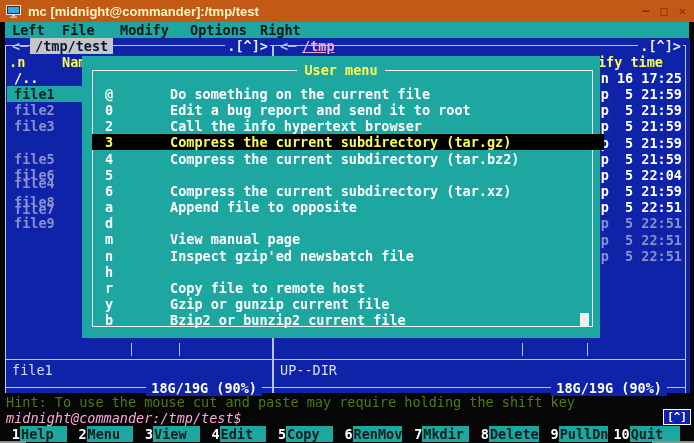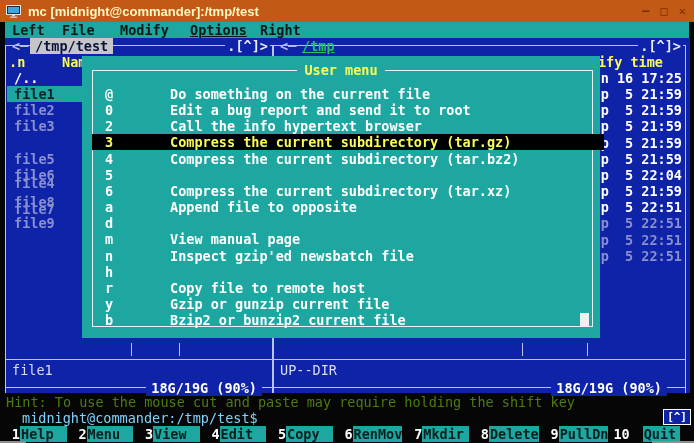--- a/index.html
+++ b/index.html
@@ -29,21 +29,21 @@
   .mitem { position:absolute; top:0; height:16px; line-height:16px; color:#0a1a1a; }
   .band { position:absolute; left:5px; top:16px; width:685px; height:355px; background:#0e23a8; }
   
   .panel { position:absolute; top:23px; height:348px; background:#0e23a8;
            border-left:1px solid #b9c2ec; border-right:1px solid #b9c2ec; border-top:1px solid #b9c2ec; }
   #panelL { left:5px;  width:268px; }
   #panelR { left:273px; width:413px; }
   .tlabel { position:absolute; top:-8px; height:16px; line-height:16px; }
   .arrow  { color:#b9c2ec; }
   .pathchip-active { background:#c6c6c6; color:#09143c; padding:0 5px; }
-  .pathchip { color:#22c55e; padding:0 4px;text-decoration:underline; }
+  .pathchip { color:#f9a8d4; padding:0 4px;text-decoration:underline; }
   .corner { background:#0e23a8; color:#e8ecff; padding:0 2px; }
   .hdr { position:absolute; top:8px; height:16px; line-height:16px; color:#fbfb57; }
   .frow { position:absolute; left:1px; height:16px; line-height:16px; width:80px; padding-left:7px;
           color:#8a90ce; white-space:nowrap; }
   .frow.up  { color:#ffffff; }
   .frow.sel { background:#1ea7a0; color:#05232b; width:266px; }
   .trow { position:absolute; right:3px; width:110px; height:16px; line-height:16px;
           text-align:right; color:#ffffff; white-space:pre; }
   .trow.dim { color:#8a90ce; }
   .tick { position:absolute; width:1px; height:13px; background:#b9c2ec; }
@@ -57,31 +57,31 @@
   .dtitle { position:absolute; left:0; top:7px; width:100%; text-align:center; height:15px; line-height:15px; }
   .dtitle span { background:#1ea7a0; color:#fbfb57; padding:0 7px; }
   .dentry { position:absolute; left:10px; width:512px; height:16px; line-height:16px; color:#ffffff; }
   .dentry .k { position:absolute; left:13px; }
   .dentry .t { position:absolute; left:78px; white-space:pre; }
   .dentry.sel { background:#000000; color:#fbfb57; }
   .dcursor { position:absolute; left:498px; width:9px; height:14px; background:#efefef; z-index:6; }
   
   .hintline { position:absolute; left:6px; top:372px; height:16px; line-height:16px;
               color:#4d7c0f; font-weight:normal; white-space:pre; }
-  .cmdline  { position:absolute; left:22px; top:388px; height:16px; line-height:16px;
-              color:#7dd3fc; font-weight:normal; white-space:pre; }
+  .cmdline  { position:absolute; left:6px; top:388px; height:16px; line-height:16px;
+              color:#f9a8d4; font-weight:normal; white-space:pre;font-style:italic; }
   .histbadge { position:absolute; right:3px; top:387px; height:16px; line-height:14px;
                border:1px solid #ffffff; background:#0e23a8; color:#ffffff;
                font-size:11px; padding:0 3px; }
   .fnbar { position:absolute; left:5px; top:404px; width:675px; height:16px; display:flex; }
   .fnkey { flex:1 1 0; display:flex; height:16px; }
   .fnkey .num { color:#ffffff; min-width:15px; text-align:right; line-height:16px; }
   .fnkey .lbl { flex:1; background:#1ea7a0; color:#07201f; line-height:16px; padding-left:1px;
                 margin-right:5px; white-space:nowrap; overflow:hidden; }
-  .fnkey:last-child .lbl { margin-right:0;margin-left:13px; }
+  .fnkey:last-child .lbl { margin-right:0; }
   .cornerseg { position:absolute; height:2px; background:#8f8f8f; bottom:0; }
 </style>
 </head>
 <body>
 
 <div id="screen">
 
   <div class="titlebar">
     <svg class="ticon" viewBox="0 0 15 13">
       <rect x="0.5" y="0.5" width="14" height="9" fill="#2b2b2b" stroke="#e9e9e9"></rect>
@@ -97,21 +97,21 @@
     </span>
   </div>
 
   <div class="term">
     <div class="band"></div>
 
     <div class="menubar">
         <span class="mitem" style="left: 7px;">Left</span>
         <span class="mitem" style="left: 57px;">File</span>
         <span class="mitem" style="left: 115px;">Modify</span>
-        <span class="mitem" style="left: 185px; text-decoration: underline;">Options</span>
+        <span class="mitem" style="left: 185px;">Options</span>
         <span class="mitem" style="left: 255px;">Right</span>
       </div>
 
     <div class="panel" id="panelL">
       <span class="tlabel" style="left:6px;"><span class="arrow">&lt;─</span></span>
       <span class="tlabel pathchip-active" style="left:24px;">/tmp/test</span>
       <span class="tlabel corner" style="right:2px;">.[^]&gt;</span>
       <span class="hdr" style="left:3px;">.n</span>
       <span class="hdr" style="left:56px;">Name</span>
       <div id="leftRows">

